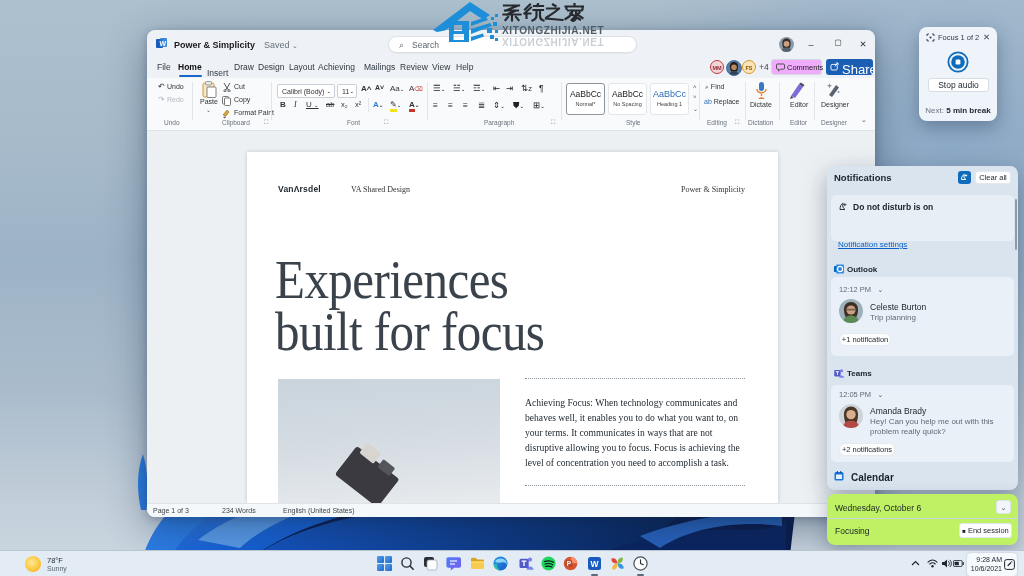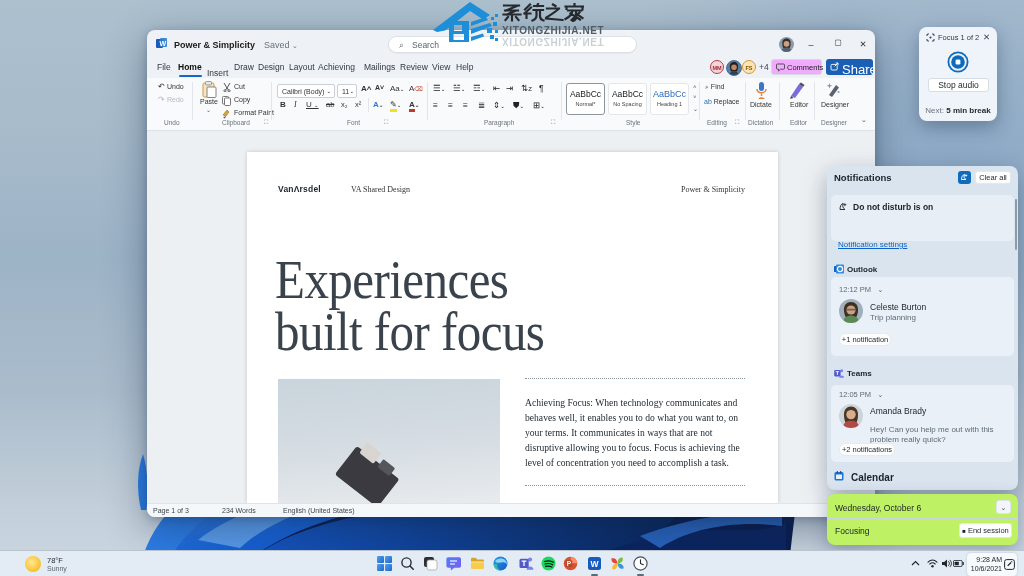--- a/index.html
+++ b/index.html
@@ -477,21 +477,21 @@
           </clipPath>
         </defs>
         <g clip-path="url(#av2)">
           <rect width="24" height="24" fill="#cdd5da"></rect>
           <path d="M12 2.6 C6.8 2.6 4.6 7 5 12 C5.2 16 6.5 19 7.5 20.5 L16.5 20.5 C17.5 19 18.8 16 19 12 C19.4 7 17.2 2.6 12 2.6 Z" fill="#4a3627"></path>
           <circle cx="12" cy="10.6" r="4.7" fill="#d8ae8e"></circle>
           <path d="M4 24 C4 18.5 8 16.8 12 16.8 C16 16.8 20 18.5 20 24 Z" fill="#b24a44"></path>
         </g>
       </svg>
   <div class="abs" style="left:39px;top:21px;font-size:8.5px;color:#1b2228">Amanda Brady</div>
-  <div class="abs" style="left:39px;top:40px;width:140px;font-size:8px;color:#5f6b76;line-height:9.5px">Hey! Can you help me out with this problem really quick?</div>
+  <div class="abs" style="left:39px;top:32px;width:140px;font-size:8px;color:#5f6b76;line-height:9.5px">Hey! Can you help me out with this problem really quick?</div>
   <div class="abs" style="left:8px;top:58px;width:56px;height:13px;background:#fdfdfe;border:1px solid #e6ebf0;border-radius:6px;font-size:7.5px;color:#1f262c;text-align:center;line-height:12px">+2 notifications</div>
  </div>
  <svg class="abs" style="left:7px;top:305px" width="10" height="10" viewBox="0 0 10 10">
       <rect x="0.5" y="1" width="9" height="8.5" rx="1.5" fill="#1a74d2"></rect>
       <rect x="2" y="3.5" width="6" height="4.5" rx=".5" fill="#fff" opacity=".9"></rect>
       <rect x="2.8" y="0" width="1.2" height="2.4" rx=".5" fill="#0f4f9e"></rect>
       <rect x="6" y="0" width="1.2" height="2.4" rx=".5" fill="#0f4f9e"></rect>
     </svg>
  <div class="abs" style="left:24px;top:306px;font-size:10px;font-weight:bold;color:#1b2228">Calendar</div>
  <div class="abs" style="left:187.5px;top:33px;width:2px;height:51px;border-radius:1px;background:#8f9aa5"></div>

